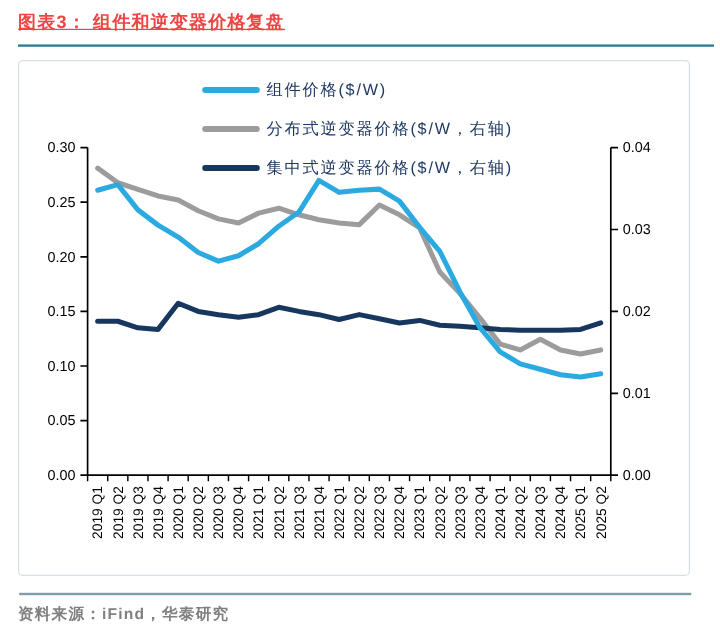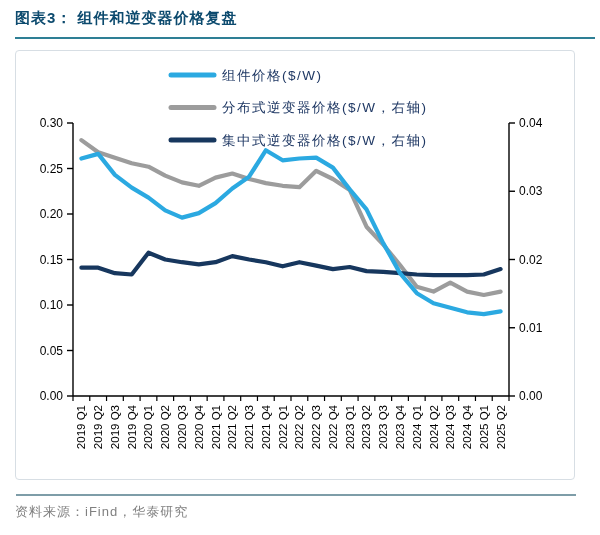--- a/index.html
+++ b/index.html
@@ -5,41 +5,41 @@
   html,body{margin:0;padding:0;background:#ffffff;}
   .page{
     position:relative;
     width:600px;height:535px;
     background:#ffffff;
     font-family:"Liberation Sans","DejaVu Sans",sans-serif;
     overflow:hidden;
   }
   .fig-title{
     position:absolute;left:15px;top:9px;
-    font-size:15px;font-weight:bold;color:#0c4a6e;
-    letter-spacing:1px;white-space:nowrap;
+    font-size:15px;font-weight:bold;color:#ef4444;
+    letter-spacing:1px;white-space:nowrap;text-decoration:underline;
   }
   .title-rule{
     position:absolute;left:15px;top:37px;width:580px;height:2px;
     background:var(--accent,#2E7F95);
   }
   .chart-box{
     position:absolute;left:15px;top:50px;width:558px;height:428px;
     border:1px solid var(--box-border,#D7DEE4);
     border-radius:4px;background:#ffffff;
   }
   .chart-box svg{display:block;}
   .bottom-rule{
     position:absolute;left:16px;top:494px;width:560px;height:2px;
     background:var(--separator,#7E9DA8);
   }
   .source-note{
     position:absolute;left:15px;top:503px;
     font-size:13px;color:var(--footer,#808080);
-    letter-spacing:1px;white-space:nowrap;
+    letter-spacing:1px;white-space:nowrap;font-weight:bold;
   }
 </style>
 </head>
 <body>
 
 <div class="page">
   <div class="fig-title">图表3： 组件和逆变器价格复盘</div>
   <div class="title-rule"></div>
   <div class="chart-box">
     <svg id="chart" width="556" height="426" viewBox="0 0 556 426">

